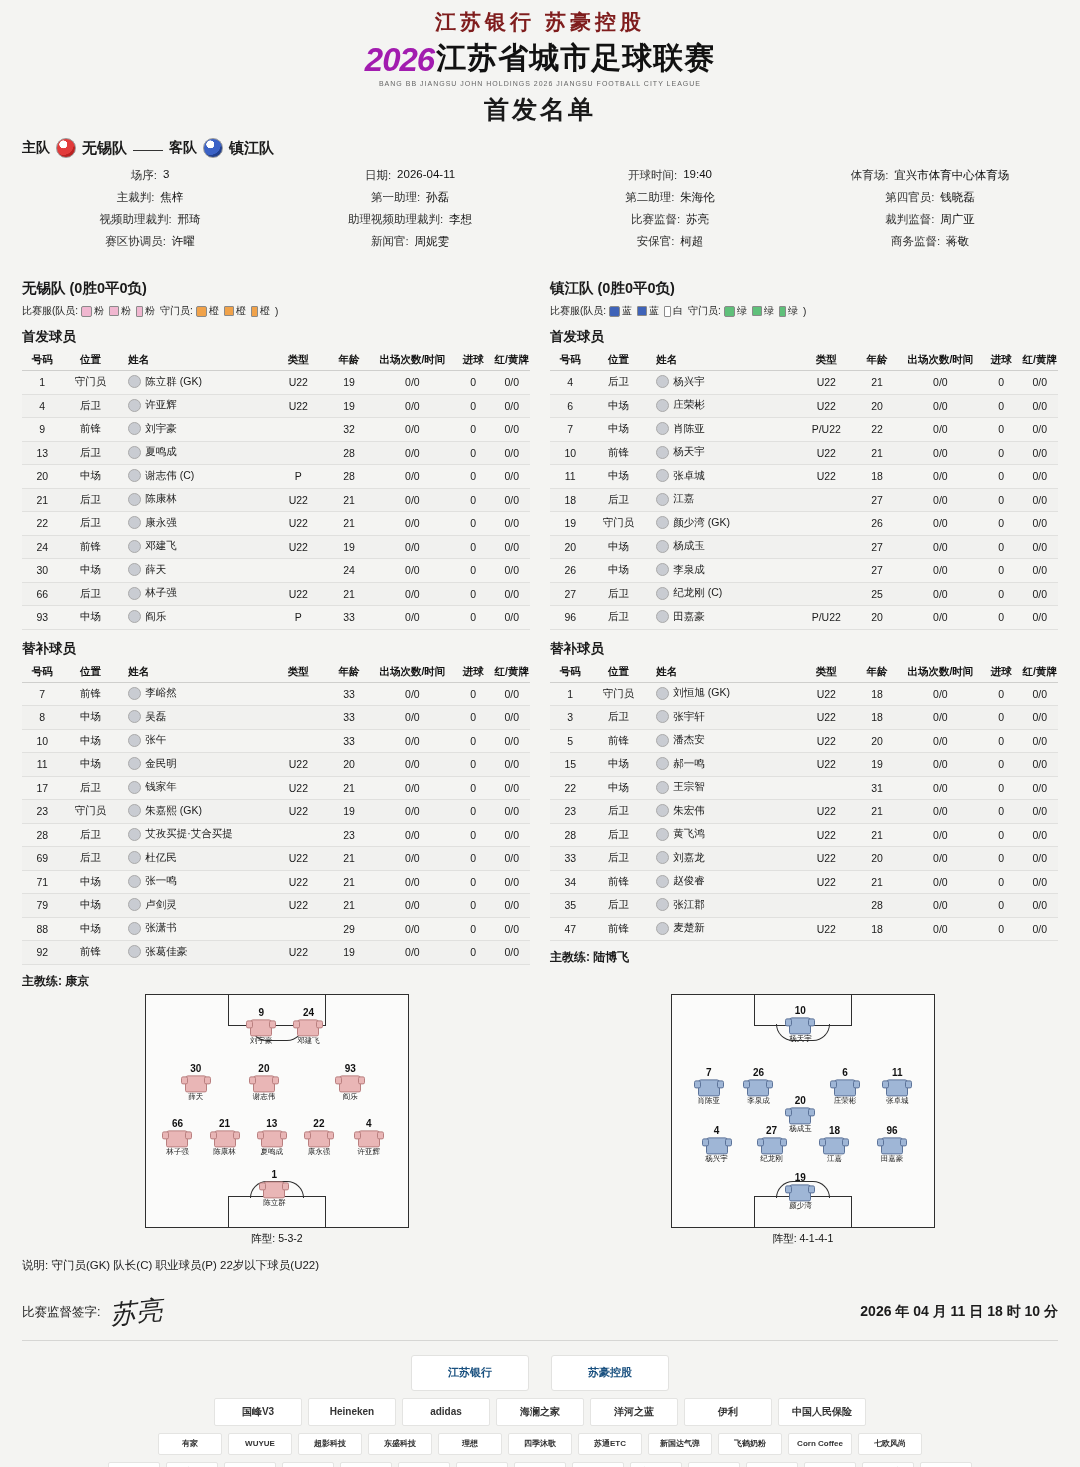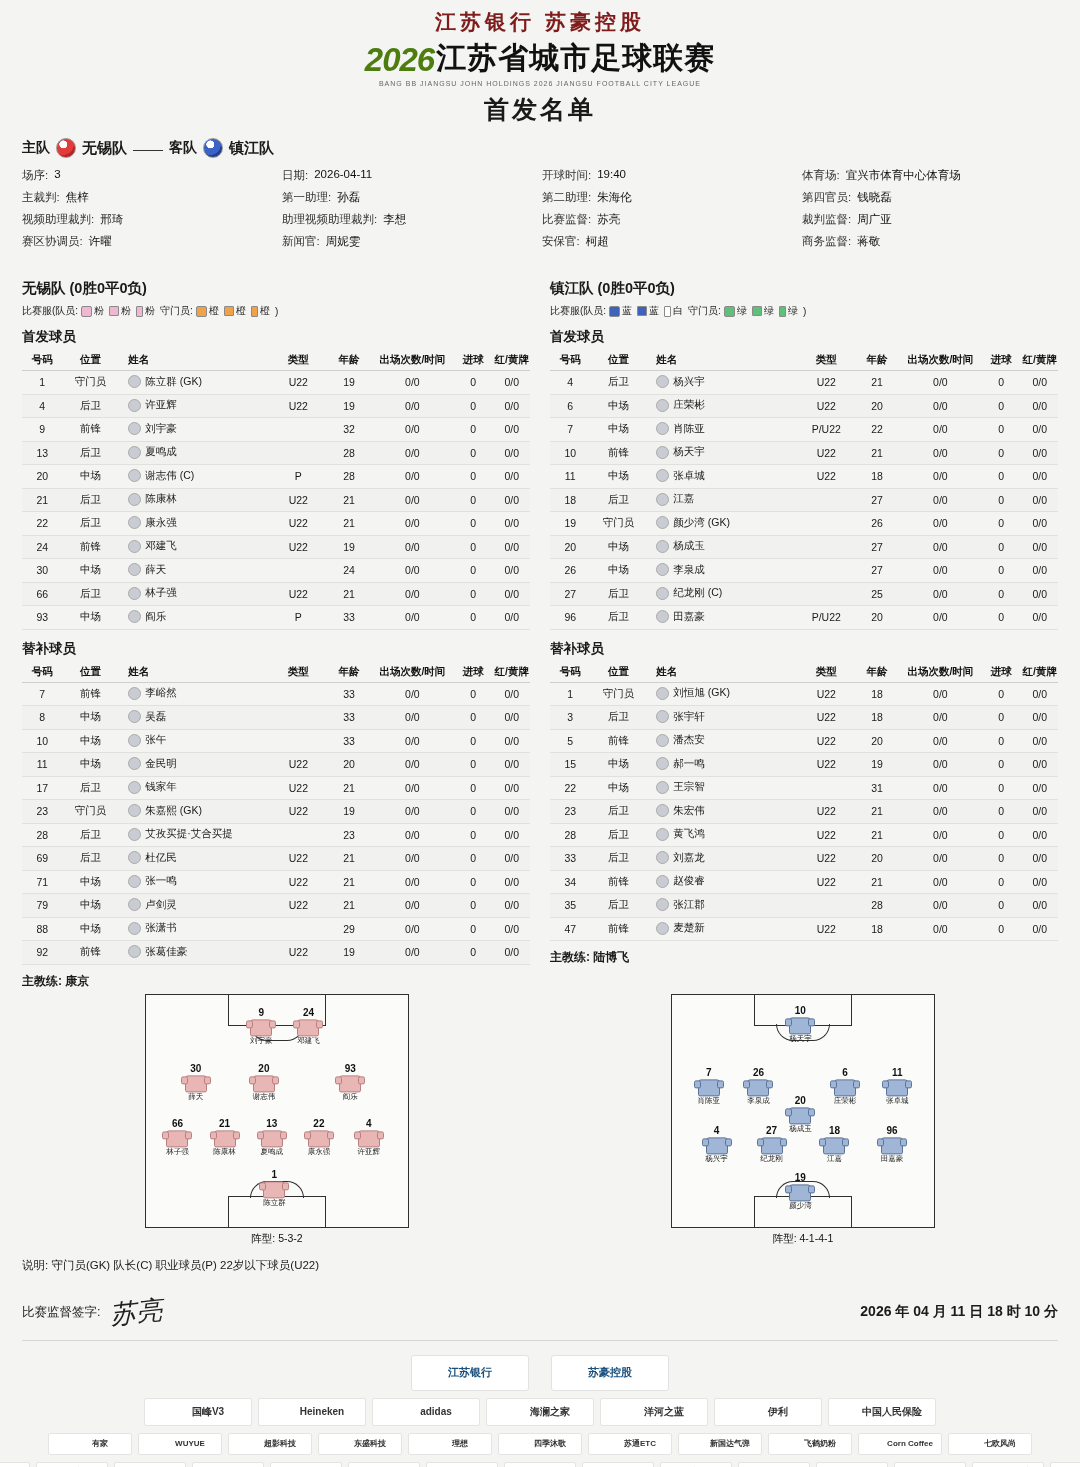--- a/index.html
+++ b/index.html
@@ -11,37 +11,37 @@
     -webkit-font-smoothing:antialiased;
   }
   .sheet{
     position:relative;width:1080px;height:1467px;background:#f4f4f2;
     box-sizing:border-box;padding:0 22px;
   }
   
   .hdr{text-align:center;padding-top:8px;}
   .hdr .sponsors{font-size:21px;font-weight:bold;letter-spacing:4px;color:#7f1d1d;}
   .hdr .bigline{margin-top:2px;display:flex;justify-content:center;align-items:flex-end;gap:2px;}
-  .hdr .year{font-size:33px;font-weight:bold;font-style:italic;color:#4d7c0f;letter-spacing:-1px;}
+  .hdr .year{font-size:33px;font-weight:bold;font-style:italic;color:#a21caf;letter-spacing:-1px;}
   .hdr .lgname{font-size:30px;font-weight:bold;color:#111;letter-spacing:1px;}
   .hdr .enline{font-size:7px;color:#666;letter-spacing:1px;margin-top:1px;}
   .hdr .subttl{font-size:25px;font-weight:bold;margin-top:6px;letter-spacing:3px;}
   
   .matchline{display:flex;align-items:center;gap:6px;margin-top:12px;font-size:15px;font-weight:bold;}
   .matchline .lbl{font-size:14px;}
   .crest{
     width:18px;height:18px;border-radius:50%;display:inline-block;
     background:radial-gradient(circle at 35% 30%,#fff 0 22%,#e23b3b 24% 60%,#b22 62% 100%);
     border:1px solid #999;vertical-align:middle;
   }
   .crest.blue{background:radial-gradient(circle at 35% 30%,#fff 0 22%,#3b62c6 24% 60%,#22408f 62% 100%);}
   .dash{color:#333;font-weight:normal;}
   
   .officials{margin-top:10px;display:grid;grid-template-columns:repeat(4,1fr);row-gap:7px;column-gap:4px;font-size:11.5px;color:#222;}
-  .of-cell{display:flex;gap:6px;}
+  .of-cell{display:flex;gap:6px;justify-content:center;}
   .of-cell .k{color:#333;white-space:nowrap;}
   .of-cell .v{color:#111;}
   
   .teams{display:flex;gap:20px;margin-top:30px;}
   .tcol{flex:1;min-width:0;}
   .team-title{font-size:14.5px;font-weight:bold;margin-bottom:6px;}
   .kit-line{font-size:10px;color:#222;display:flex;align-items:center;gap:3px;flex-wrap:wrap;margin-bottom:4px;}
   .kit-line .sh{display:inline-flex;align-items:center;gap:2px;margin-right:2px;}
   .jersey{width:9px;height:9px;display:inline-block;border-radius:2px;border:1px solid #8a8a8a;}
   .shorts{width:8px;height:8px;display:inline-block;border-radius:1px;border:1px solid #8a8a8a;}
@@ -104,21 +104,21 @@
   .spon-top{display:flex;justify-content:center;gap:22px;margin-top:14px;}
   .spon-box{
     background:#fff;border:1px solid #e2e2e0;border-radius:3px;
     height:34px;min-width:96px;display:flex;align-items:center;justify-content:center;
     font-size:11px;color:#19507f;font-weight:bold;gap:4px;padding:0 10px;
   }
   .spon-row{display:flex;justify-content:center;gap:6px;margin-top:7px;flex-wrap:nowrap;}
   .spon-row .cell{
     background:#fff;border:1px solid #e4e4e2;border-radius:2px;
     display:flex;align-items:center;justify-content:center;
-    font-weight:bold;color:#333;overflow:hidden;white-space:nowrap;padding-left:20px;
+    font-weight:bold;color:#333;overflow:hidden;white-space:nowrap;
   }
   .r1 .cell{height:26px;min-width:86px;font-size:10px;}
   .r2 .cell{height:20px;min-width:62px;font-size:8px;}
   .r3 .cell{height:17px;min-width:50px;font-size:7px;}
 </style>
 </head>
 <body>
 
 <div class="sheet">
 

